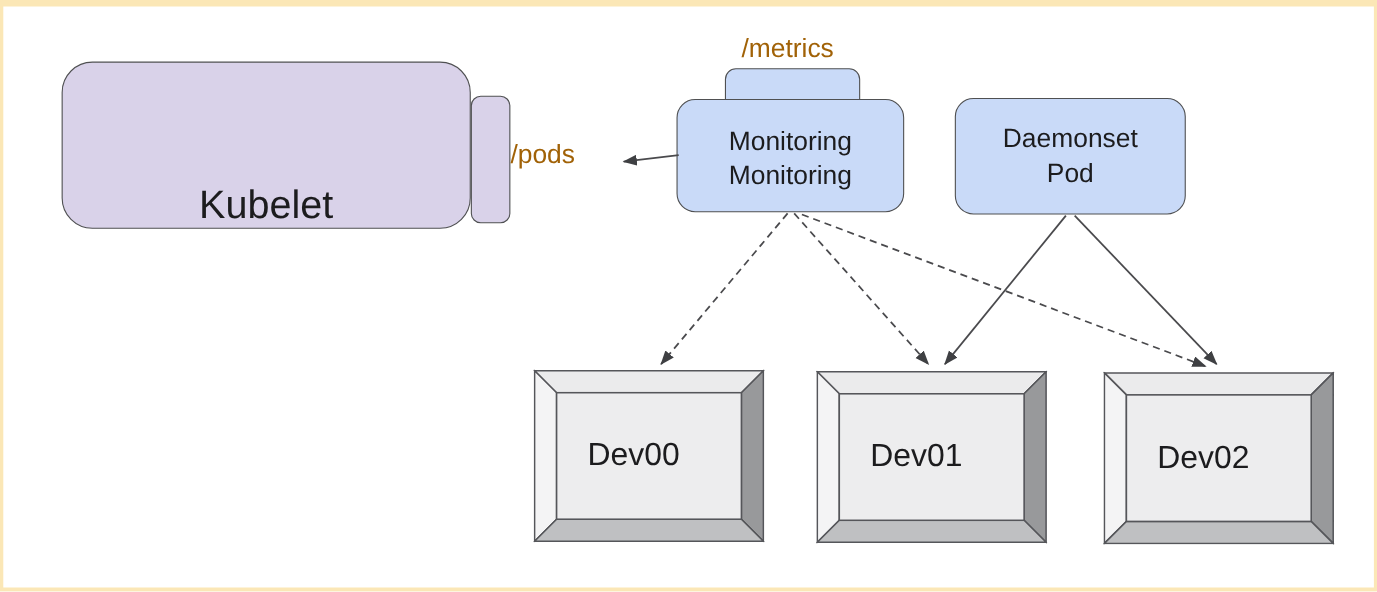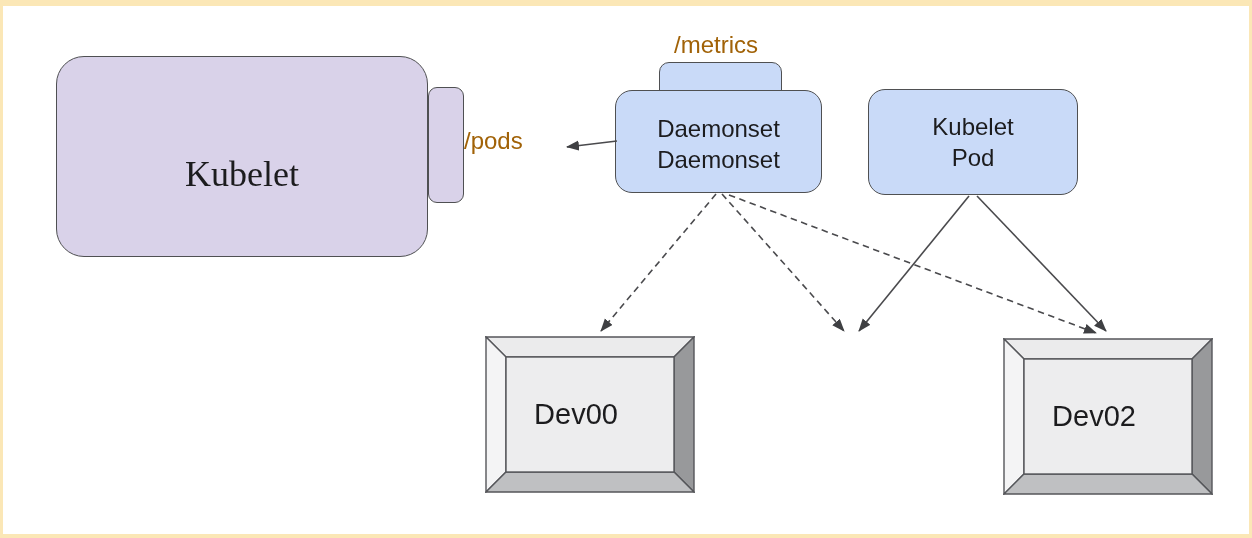--- a/index.html
+++ b/index.html
@@ -10,22 +10,22 @@
   .frame{
     position:absolute;inset:0;z-index:10;pointer-events:none;
     border-style:solid;border-color:#fbe7b6;border-width:6px 3px 4px 3px;
   }
   .node{
     position:absolute;box-sizing:border-box;border:1.6px solid #4f5052;
     display:flex;align-items:center;justify-content:center;text-align:center;
   }
   .purple{background:#d9d2e9;}
   .blue{background:#c9daf8;}
-  #kubelet{left:56px;top:56px;width:372px;height:201px;border-radius:28px;
-           align-items:center;font-size:36px;padding-top:34px;font-family:Liberation Serif, serif;}
+  #kubelet{left:56px;top:56px;width:372px;height:152px;border-radius:28px;
+           align-items:flex-end;font-size:36px;padding-top:34px;}
   #kubelet-tab{left:428px;top:87px;width:36px;height:116px;border-radius:9px;}
   #metrics-tab{left:659px;top:62px;width:123px;height:52px;border-radius:10px;}
   #monitoring{left:615px;top:90px;width:207px;height:103px;border-radius:17px;
               font-size:24px;line-height:31px;padding-top:5px;}
   #workload{left:868px;top:89px;width:210px;height:106px;border-radius:17px;
             font-size:24px;line-height:31px;}
   .node-label{display:block;max-width:130px;}
   .endpoint-label{position:absolute;font-size:24px;color:#a16207;}
   #pods-label{left:464px;top:127px;}
   #metrics-label{left:716px;top:31px;transform:translateX(-50%);}
@@ -47,38 +47,48 @@
 
   <div class="node purple" id="kubelet-tab"></div>
   <div class="node purple" id="kubelet">
     <span>Kubelet</span>
   </div>
   <div class="endpoint-label" id="pods-label">/pods</div>
 
   <div class="endpoint-label" id="metrics-label">/metrics</div>
   <div class="node blue" id="metrics-tab"></div>
   <div class="node blue" id="monitoring">
-    <span class="node-label">Daemonset Daemonset</span>
+    <span class="node-label">Monitoring Monitoring</span>
   </div>
 
   <div class="node blue" id="workload">
-    <span class="node-label">Kubelet Pod</span>
+    <span class="node-label">Daemonset Pod</span>
   </div>
 
   <div class="dev" id="dev00">
     <svg width="210" height="157" viewBox="0 0 210 157">
       <polygon points="1,1 209,1 189,21 21,21" fill="#ebebec" stroke="#55565a" stroke-width="1.4"></polygon>
       <polygon points="1,1 21,21 21,136 1,156" fill="#f4f4f5" stroke="#55565a" stroke-width="1.4"></polygon>
       <polygon points="209,1 209,156 189,136 189,21" fill="#98999b" stroke="#55565a" stroke-width="1.4"></polygon>
       <polygon points="1,156 21,136 189,136 209,156" fill="#bfc0c2" stroke="#55565a" stroke-width="1.4"></polygon>
       <rect x="21" y="21" width="168" height="115" fill="#ededee" stroke="#55565a" stroke-width="1.4"></rect>
     </svg>
     <div class="dev-label">Dev00</div>
   </div>
 
+  <div class="dev" id="dev01">
+    <svg width="210" height="157" viewBox="0 0 210 157">
+      <polygon points="1,1 209,1 189,21 21,21" fill="#ebebec" stroke="#55565a" stroke-width="1.4"></polygon>
+      <polygon points="1,1 21,21 21,136 1,156" fill="#f4f4f5" stroke="#55565a" stroke-width="1.4"></polygon>
+      <polygon points="209,1 209,156 189,136 189,21" fill="#98999b" stroke="#55565a" stroke-width="1.4"></polygon>
+      <polygon points="1,156 21,136 189,136 209,156" fill="#bfc0c2" stroke="#55565a" stroke-width="1.4"></polygon>
+      <rect x="21" y="21" width="168" height="115" fill="#ededee" stroke="#55565a" stroke-width="1.4"></rect>
+    </svg>
+    <div class="dev-label">Dev01</div>
+  </div>
 
   <div class="dev" id="dev02">
     <svg width="210" height="157" viewBox="0 0 210 157">
       <polygon points="1,1 209,1 189,21 21,21" fill="#ebebec" stroke="#55565a" stroke-width="1.4"></polygon>
       <polygon points="1,1 21,21 21,136 1,156" fill="#f4f4f5" stroke="#55565a" stroke-width="1.4"></polygon>
       <polygon points="209,1 209,156 189,136 189,21" fill="#98999b" stroke="#55565a" stroke-width="1.4"></polygon>
       <polygon points="1,156 21,136 189,136 209,156" fill="#bfc0c2" stroke="#55565a" stroke-width="1.4"></polygon>
       <rect x="21" y="21" width="168" height="115" fill="#ededee" stroke="#55565a" stroke-width="1.4"></rect>
     </svg>
     <div class="dev-label">Dev02</div>

